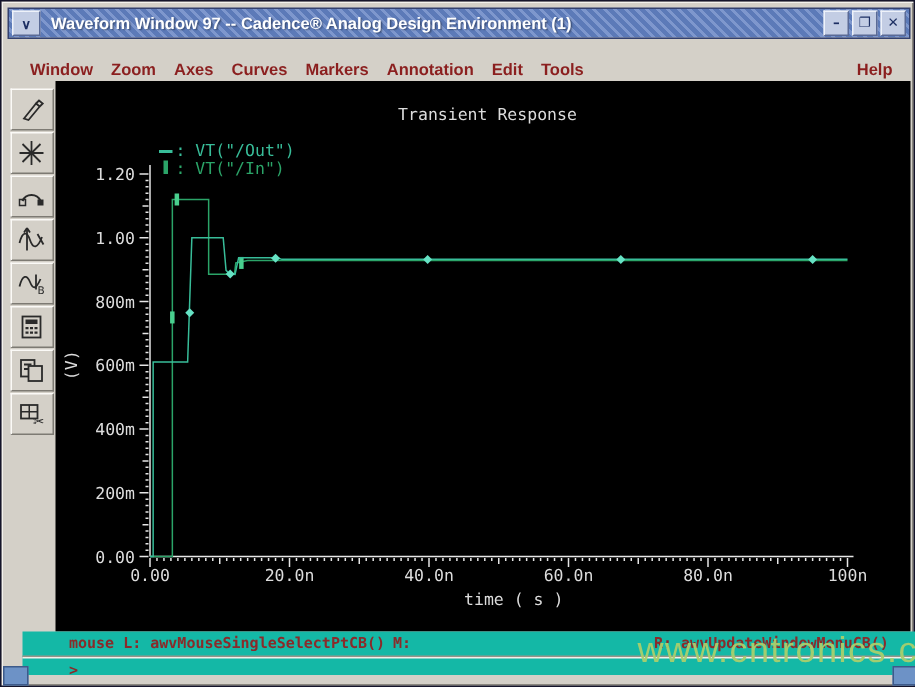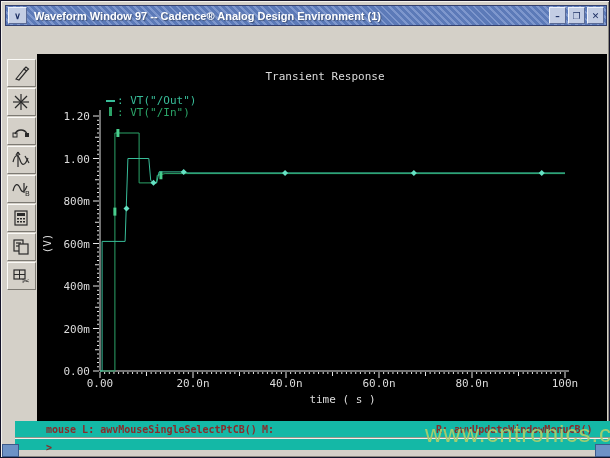--- a/index.html
+++ b/index.html
@@ -70,20 +70,33 @@
       <div class="winbtn">
         <span>❐</span>
       </div>
       <div class="winbtn">
         <span>✕</span>
       </div>
     </div>
   </div>
 
 
+  <div id="menubar">
+    <div id="menu-items">
+        <span class="menu-item">Window</span>
+        <span class="menu-item">Zoom</span>
+        <span class="menu-item">Axes</span>
+        <span class="menu-item">Curves</span>
+        <span class="menu-item">Markers</span>
+        <span class="menu-item">Annotation</span>
+        <span class="menu-item">Edit</span>
+        <span class="menu-item">Tools</span>
+      </div>
+    <span id="menu-help">Help</span>
+  </div>
 
   <div id="content">
     <div id="side-toolbar">
       <div class="toolbtn">
         <span>
             <svg width="20" height="20" viewBox="0 0 20 20">
               <path d="M5 16 L13 6 l2.5 2 L8 17 Z M13 6 l2 -2 2.5 2 -2 2 Z" fill="none" stroke="#2a2a2a" stroke-width="1.2"></path>
             </svg>
           </span>
       </div>

